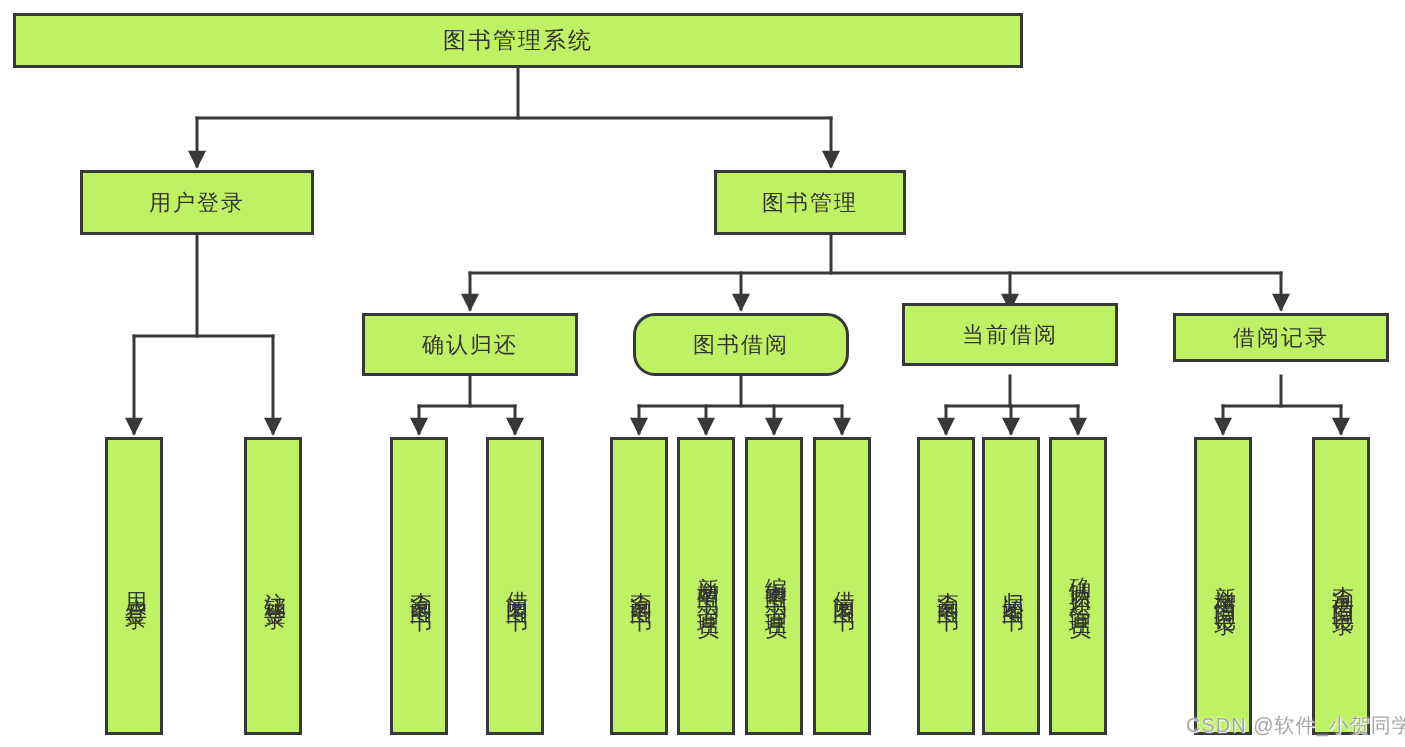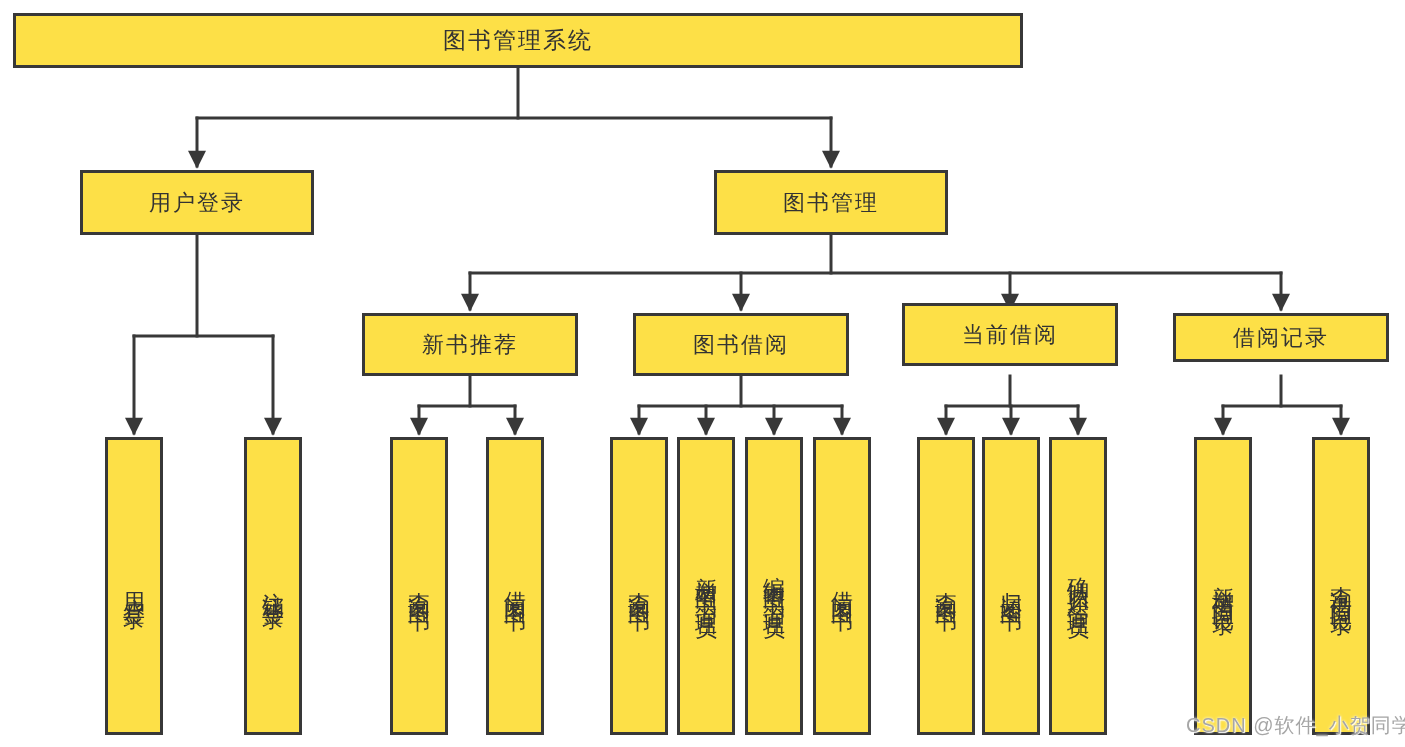--- a/index.html
+++ b/index.html
@@ -14,27 +14,28 @@
   }
   .wires {
     position: absolute;
     left: 0; top: 0;
     width: 1405px; height: 747px;
   }
   .node {
     position: absolute;
     box-sizing: border-box;
     border: 3px solid var(--line, #383838);
-    background: #fde047;
+    background: #bef264;
     display: flex;
     align-items: center;
     justify-content: center;
     font-size: 22px;
     letter-spacing: 2px;
     color: var(--text, #333333);
+    font-family: Liberation Mono, monospace;
   }
   .node.title { font-size: 23px; }
   .vleaf {
     writing-mode: vertical-rl;
     text-orientation: mixed;
     letter-spacing: 6px;
     font-size: 22px;
   }
   .watermark {
     position: absolute;
@@ -99,24 +100,24 @@
       <path d="M1281 376 V406"></path>
       <path d="M1223 406 H1341"></path>
       <path d="M1223 406 V433" marker-end="url(#arw)"></path>
       <path d="M1341 406 V433" marker-end="url(#arw)"></path>
     </g>
   </svg>
 
   <div class="node title" style="left:13px; top:13px; width:1010px; height:55px;">图书管理系统</div>
 
   <div class="node" style="left:80px; top:170px; width:234px; height:65px;">用户登录</div>
-  <div class="node" style="left:714px; top:170px; width:234px; height:65px;">图书管理</div>
+  <div class="node" style="left:714px; top:170px; width:192px; height:65px;">图书管理</div>
 
-  <div class="node" style="left:362px; top:313px; width:216px; height:63px;">新书推荐</div>
-  <div class="node" style="left:633px; top:313px; width:216px; height:63px;">图书借阅</div>
+  <div class="node" style="left:362px; top:313px; width:216px; height:63px;">确认归还</div>
+  <div class="node" style="left:633px; top:313px; width:216px; height:63px;border-radius:22px;">图书借阅</div>
   <div class="node" style="left:902px; top:303px; width:216px; height:63px;">当前借阅</div>
   <div class="node" style="left:1173px; top:313px; width:216px; height:49px;">借阅记录</div>
 
   <div class="node vleaf" style="left:105px; top:437px; width:58px; height:298px;">用户登录</div>
   <div class="node vleaf" style="left:244px; top:437px; width:58px; height:298px;">注销登录</div>
 
   <div class="node vleaf" style="left:390px; top:437px; width:58px; height:298px;">查询图书</div>
   <div class="node vleaf" style="left:486px; top:437px; width:58px; height:298px;">借阅图书</div>
 
   <div class="node vleaf" style="left:610px; top:437px; width:58px; height:298px;">查询图书</div>

